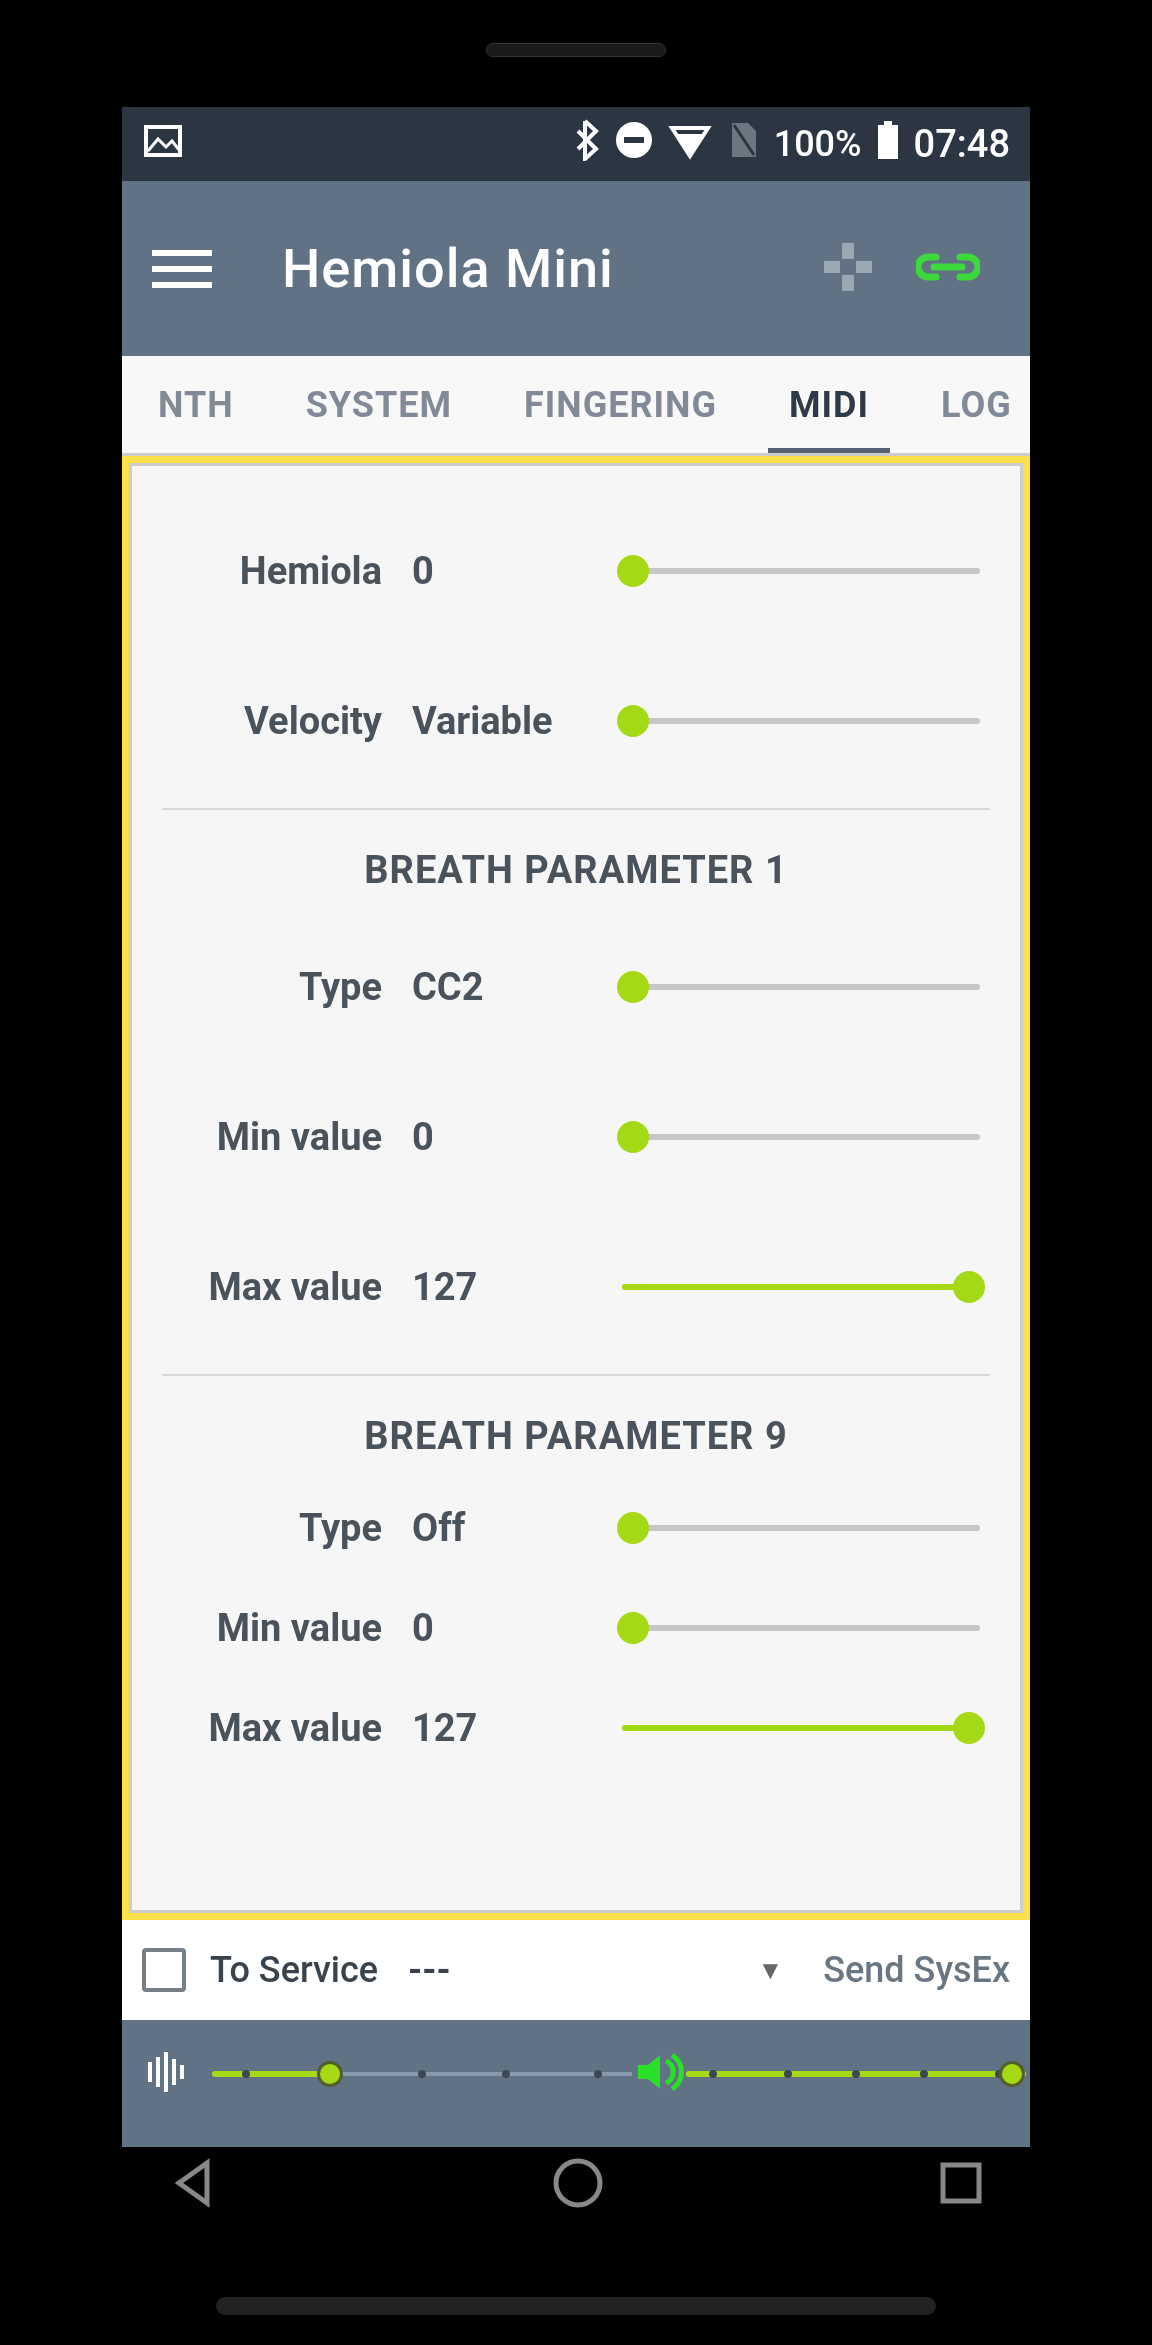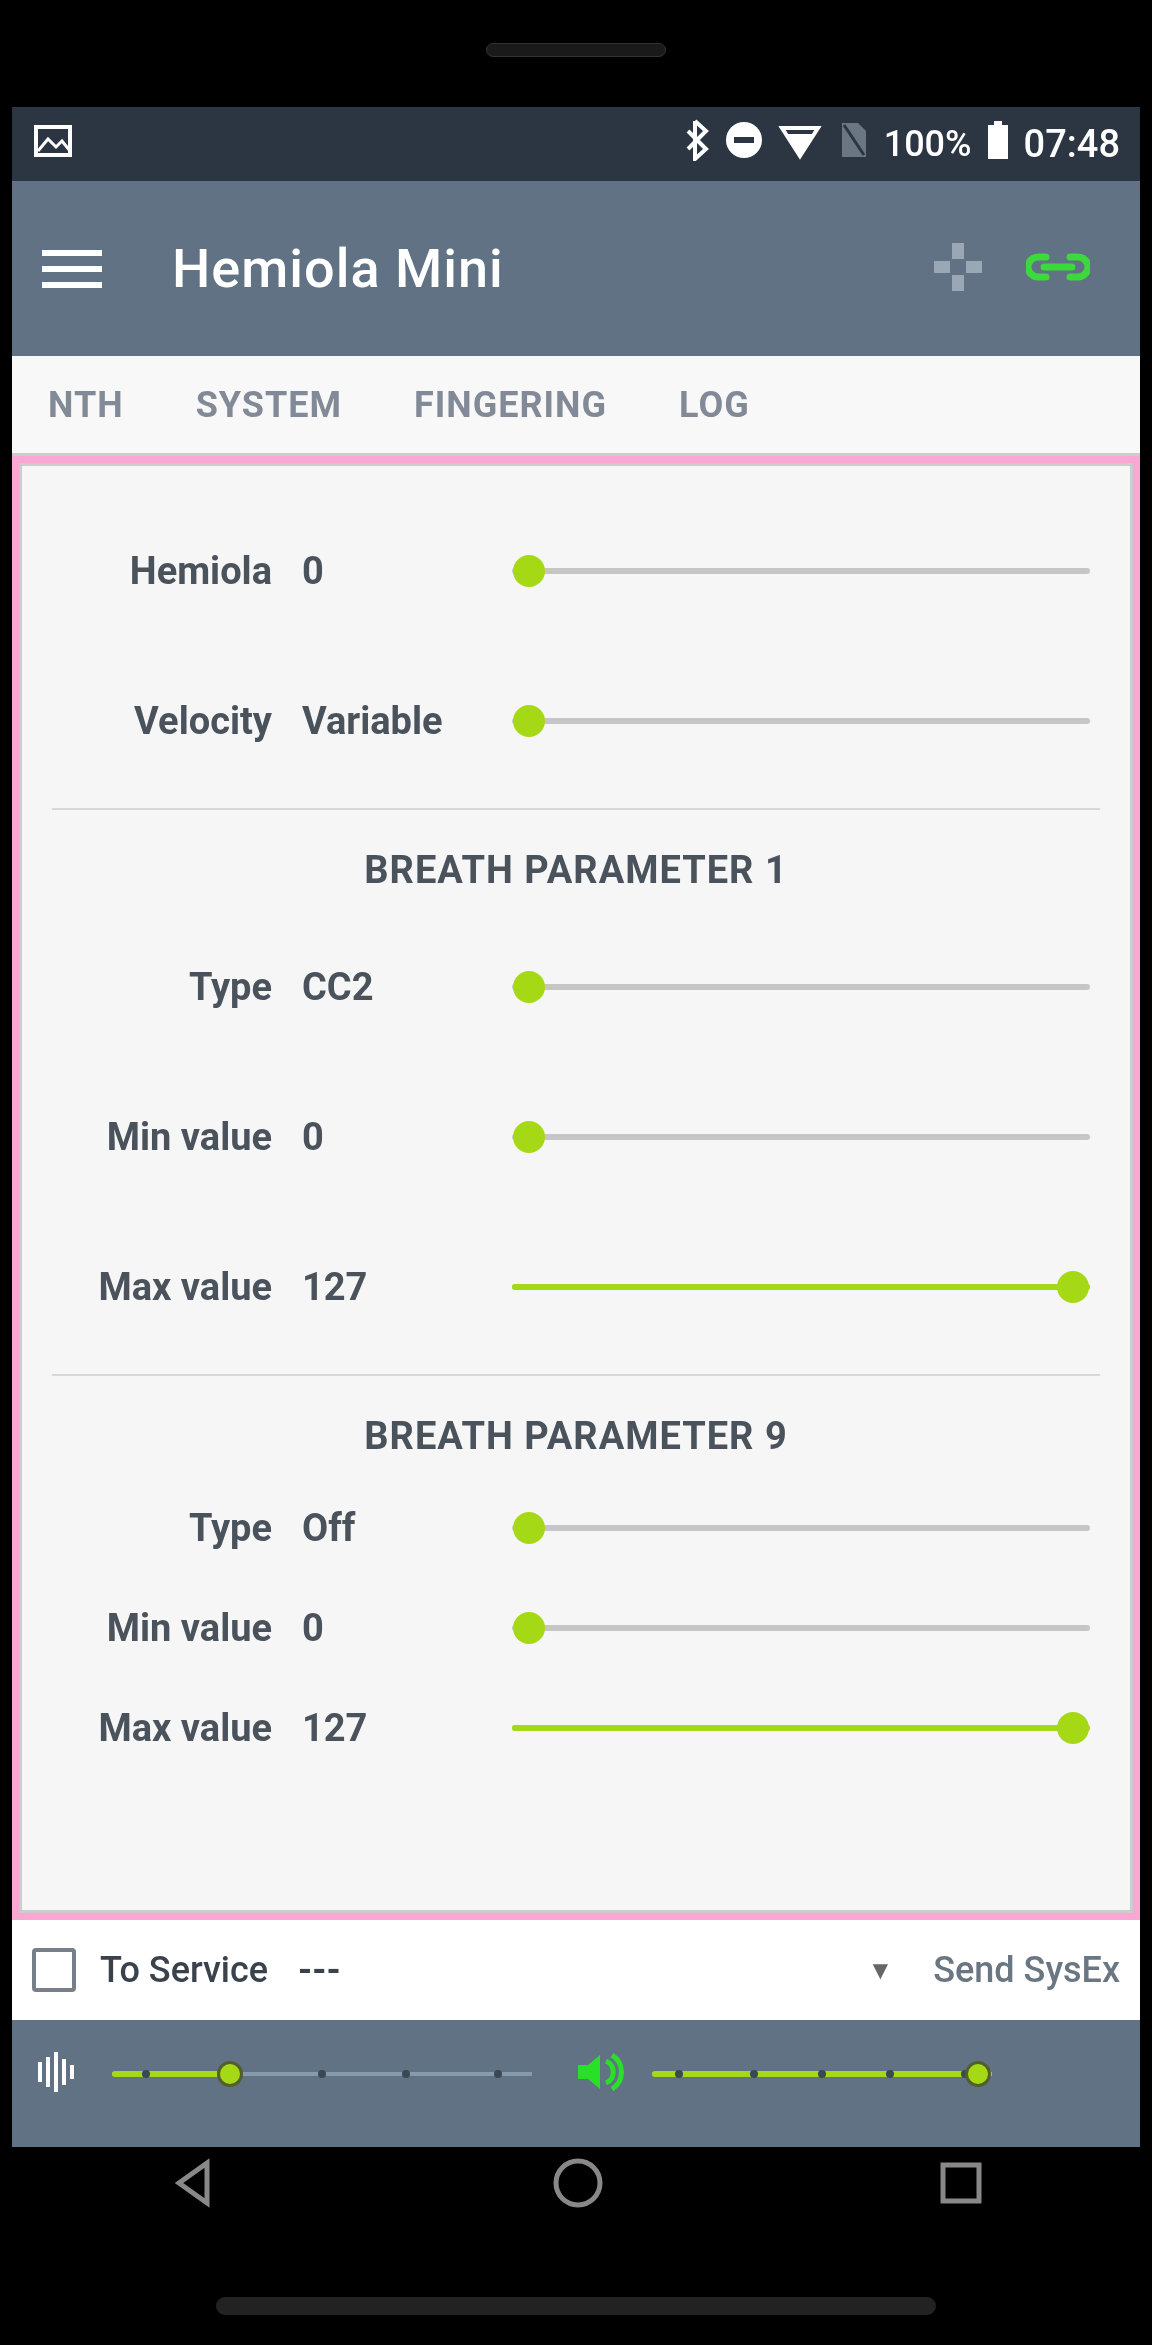--- a/index.html
+++ b/index.html
@@ -22,24 +22,24 @@
 }
 .speaker {
   width: 180px;
   height: 14px;
   background: #1a1a1a;
   border-radius: 10px;
   margin: 25px auto 50px auto;
   border: 1px solid #333;
 }
 .screen {
-  width: 1128px;
+  width: 908px;
   height: 2040px;
   margin: 18px auto;
-  background: #f9a8d4;
+  background: #fde047;
   position: relative;
   overflow: hidden;
 }
 .statusbar {
   height: 74px;
   background: #2b3642;
   color: #fff;
   display: flex;
   align-items: center;
   padding: 0 20px;
@@ -297,20 +297,21 @@
         <svg width="64" height="36">
             <path d="M20 8 H12 a10 10 0 0 0 0 20 h8 M44 8 h8 a10 10 0 0 1 0 20 h-8 M18 18 H46" fill="none" stroke="#3cd83c" stroke-width="7" stroke-linecap="round"></path>
           </svg>
       </div>
     </div>
 
     <div class="tabs">
       <div class="tab">NTH</div>
       <div class="tab">SYSTEM</div>
       <div class="tab">FINGERING</div>
+      <div class="tab active">MIDI</div>
       <div class="tab">LOG</div>
     </div>
 
     <div class="content">
 
       <div class="row">
         <div class="label">Hemiola</div>
         <div class="value">0</div>
         <div class="slider">
           <div class="slider-track"></div>

